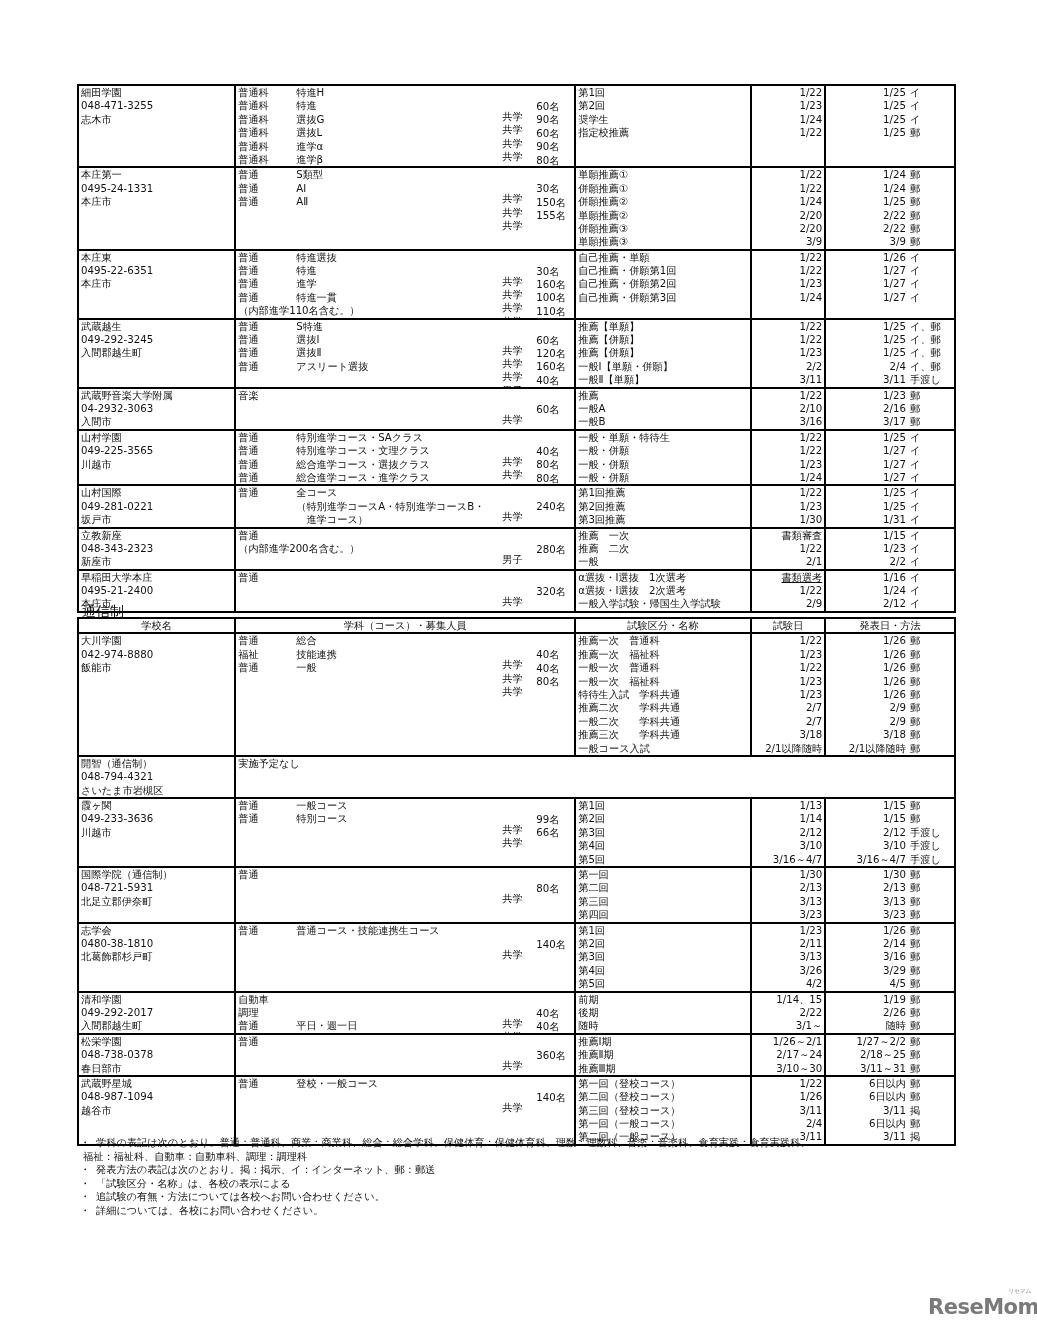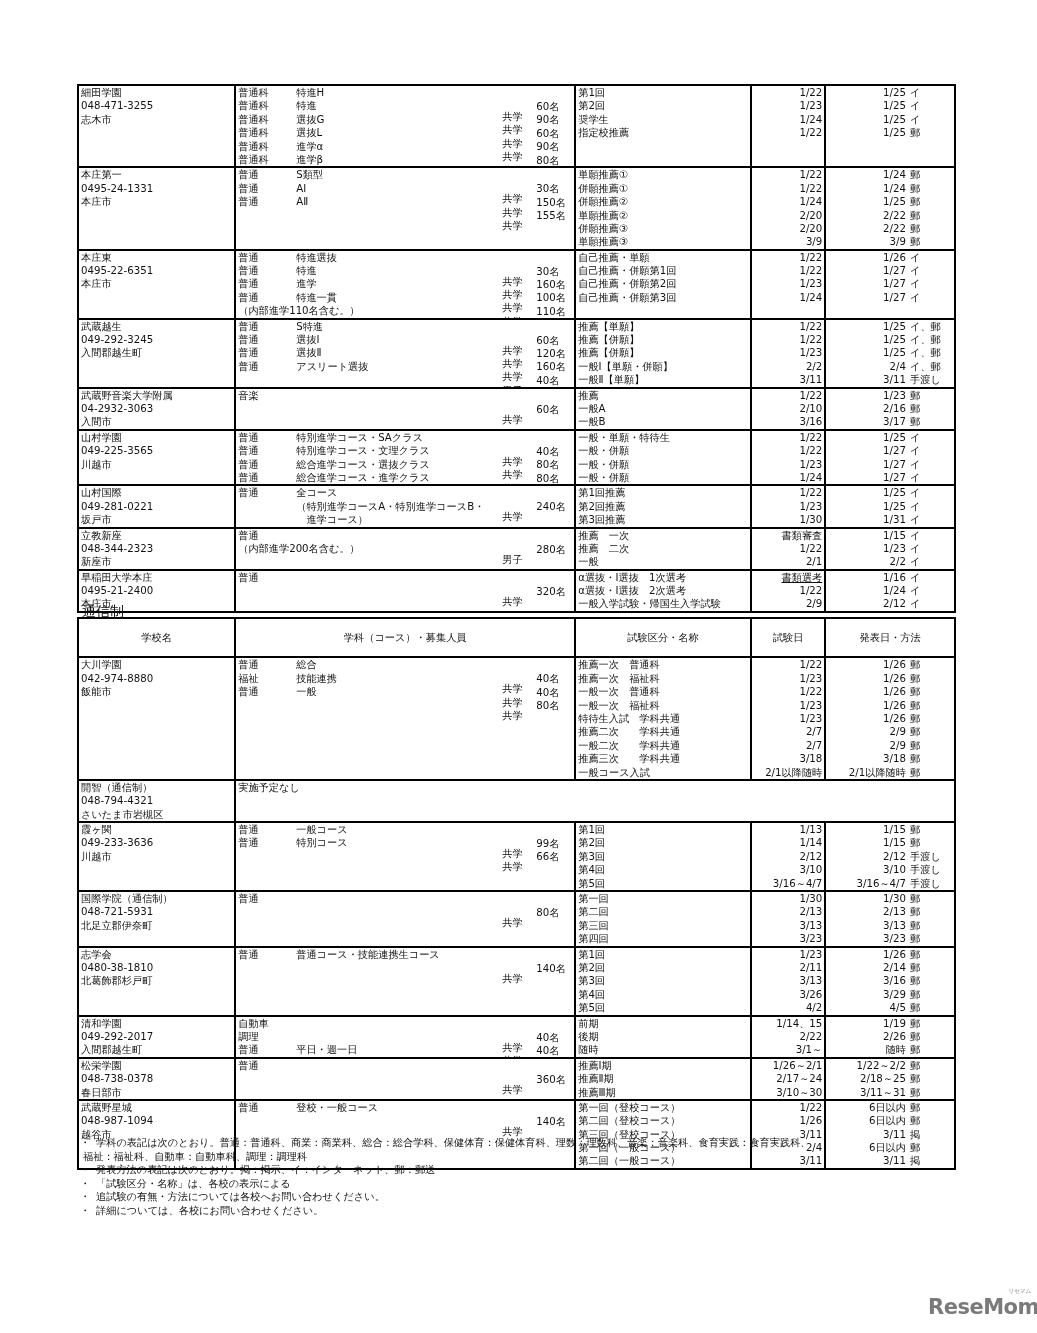--- a/index.html
+++ b/index.html
@@ -1,19 +1,19 @@
 <!DOCTYPE html>
 <html><head>
 <meta charset="utf-8">
 <style>
   html, body { margin: 0; padding: 0; background: #ffffff; }
   body { width: 1037px; height: 1333px; position: relative; font-family: "DejaVu Sans", "Liberation Sans", sans-serif; color: #111; overflow: hidden; }
   .tbl { position: absolute; left: 77px; width: 879px; border-collapse: collapse; table-layout: fixed; font-size: 10.2px; line-height: 13.4px; }
   .tbl td, .tbl th { border: 2px solid #000; vertical-align: top; padding: 0 2px; white-space: nowrap; overflow: hidden; }
-  .tbl th { font-weight: normal; text-align: center; height: 13px; padding: 12px; }
+  .tbl th { font-weight: normal; text-align: center; height: 13px; padding: 0; }
   .c1 { width: 154px; }
   .c2 { width: 333px; }
   .c3 { width: 172px; }
   .c4 { width: 73px; }
   .c5 { width: 127px; }
   .line { height: 13.4px; display: flex; }
   .dept { width: 58px; }
   .course { flex: 1; }
   .gender { width: 34px; margin-top: 24px; }
   .cap { width: 36px; text-align: left; margin-top: 14px; }
@@ -467,21 +467,21 @@
           </div>
           <div class="line ann">
             <span class="d">1/31</span>
             <span class="m">イ</span>
           </div>
         </td>
       </tr>
       <tr style="height: 40.2px;">
         <td>
           <div class="line">立教新座</div>
-          <div class="line">048-344-2323</div>
+          <div class="line">048-343-2323</div>
           <div class="line">新座市</div>
         </td>
         <td>
           <div class="line">
             <span class="dept">普通</span>
             <span class="course"></span>
             <span class="gender">男子</span>
             <span class="cap">280名</span>
           </div>
           <div class="line">（内部進学200名含む。）</div>
@@ -891,21 +891,21 @@
           <div class="line">推薦Ⅱ期</div>
           <div class="line">推薦Ⅲ期</div>
         </td>
         <td class="r">
           <div class="line" style="justify-content: flex-end;">1/26～2/1</div>
           <div class="line" style="justify-content: flex-end;">2/17～24</div>
           <div class="line" style="justify-content: flex-end;">3/10～30</div>
         </td>
         <td>
           <div class="line ann">
-            <span class="d">1/22～2/2</span>
+            <span class="d">1/27～2/2</span>
             <span class="m">郵</span>
           </div>
           <div class="line ann">
             <span class="d">2/18～25</span>
             <span class="m">郵</span>
           </div>
           <div class="line ann">
             <span class="d">3/11～31</span>
             <span class="m">郵</span>
           </div>

